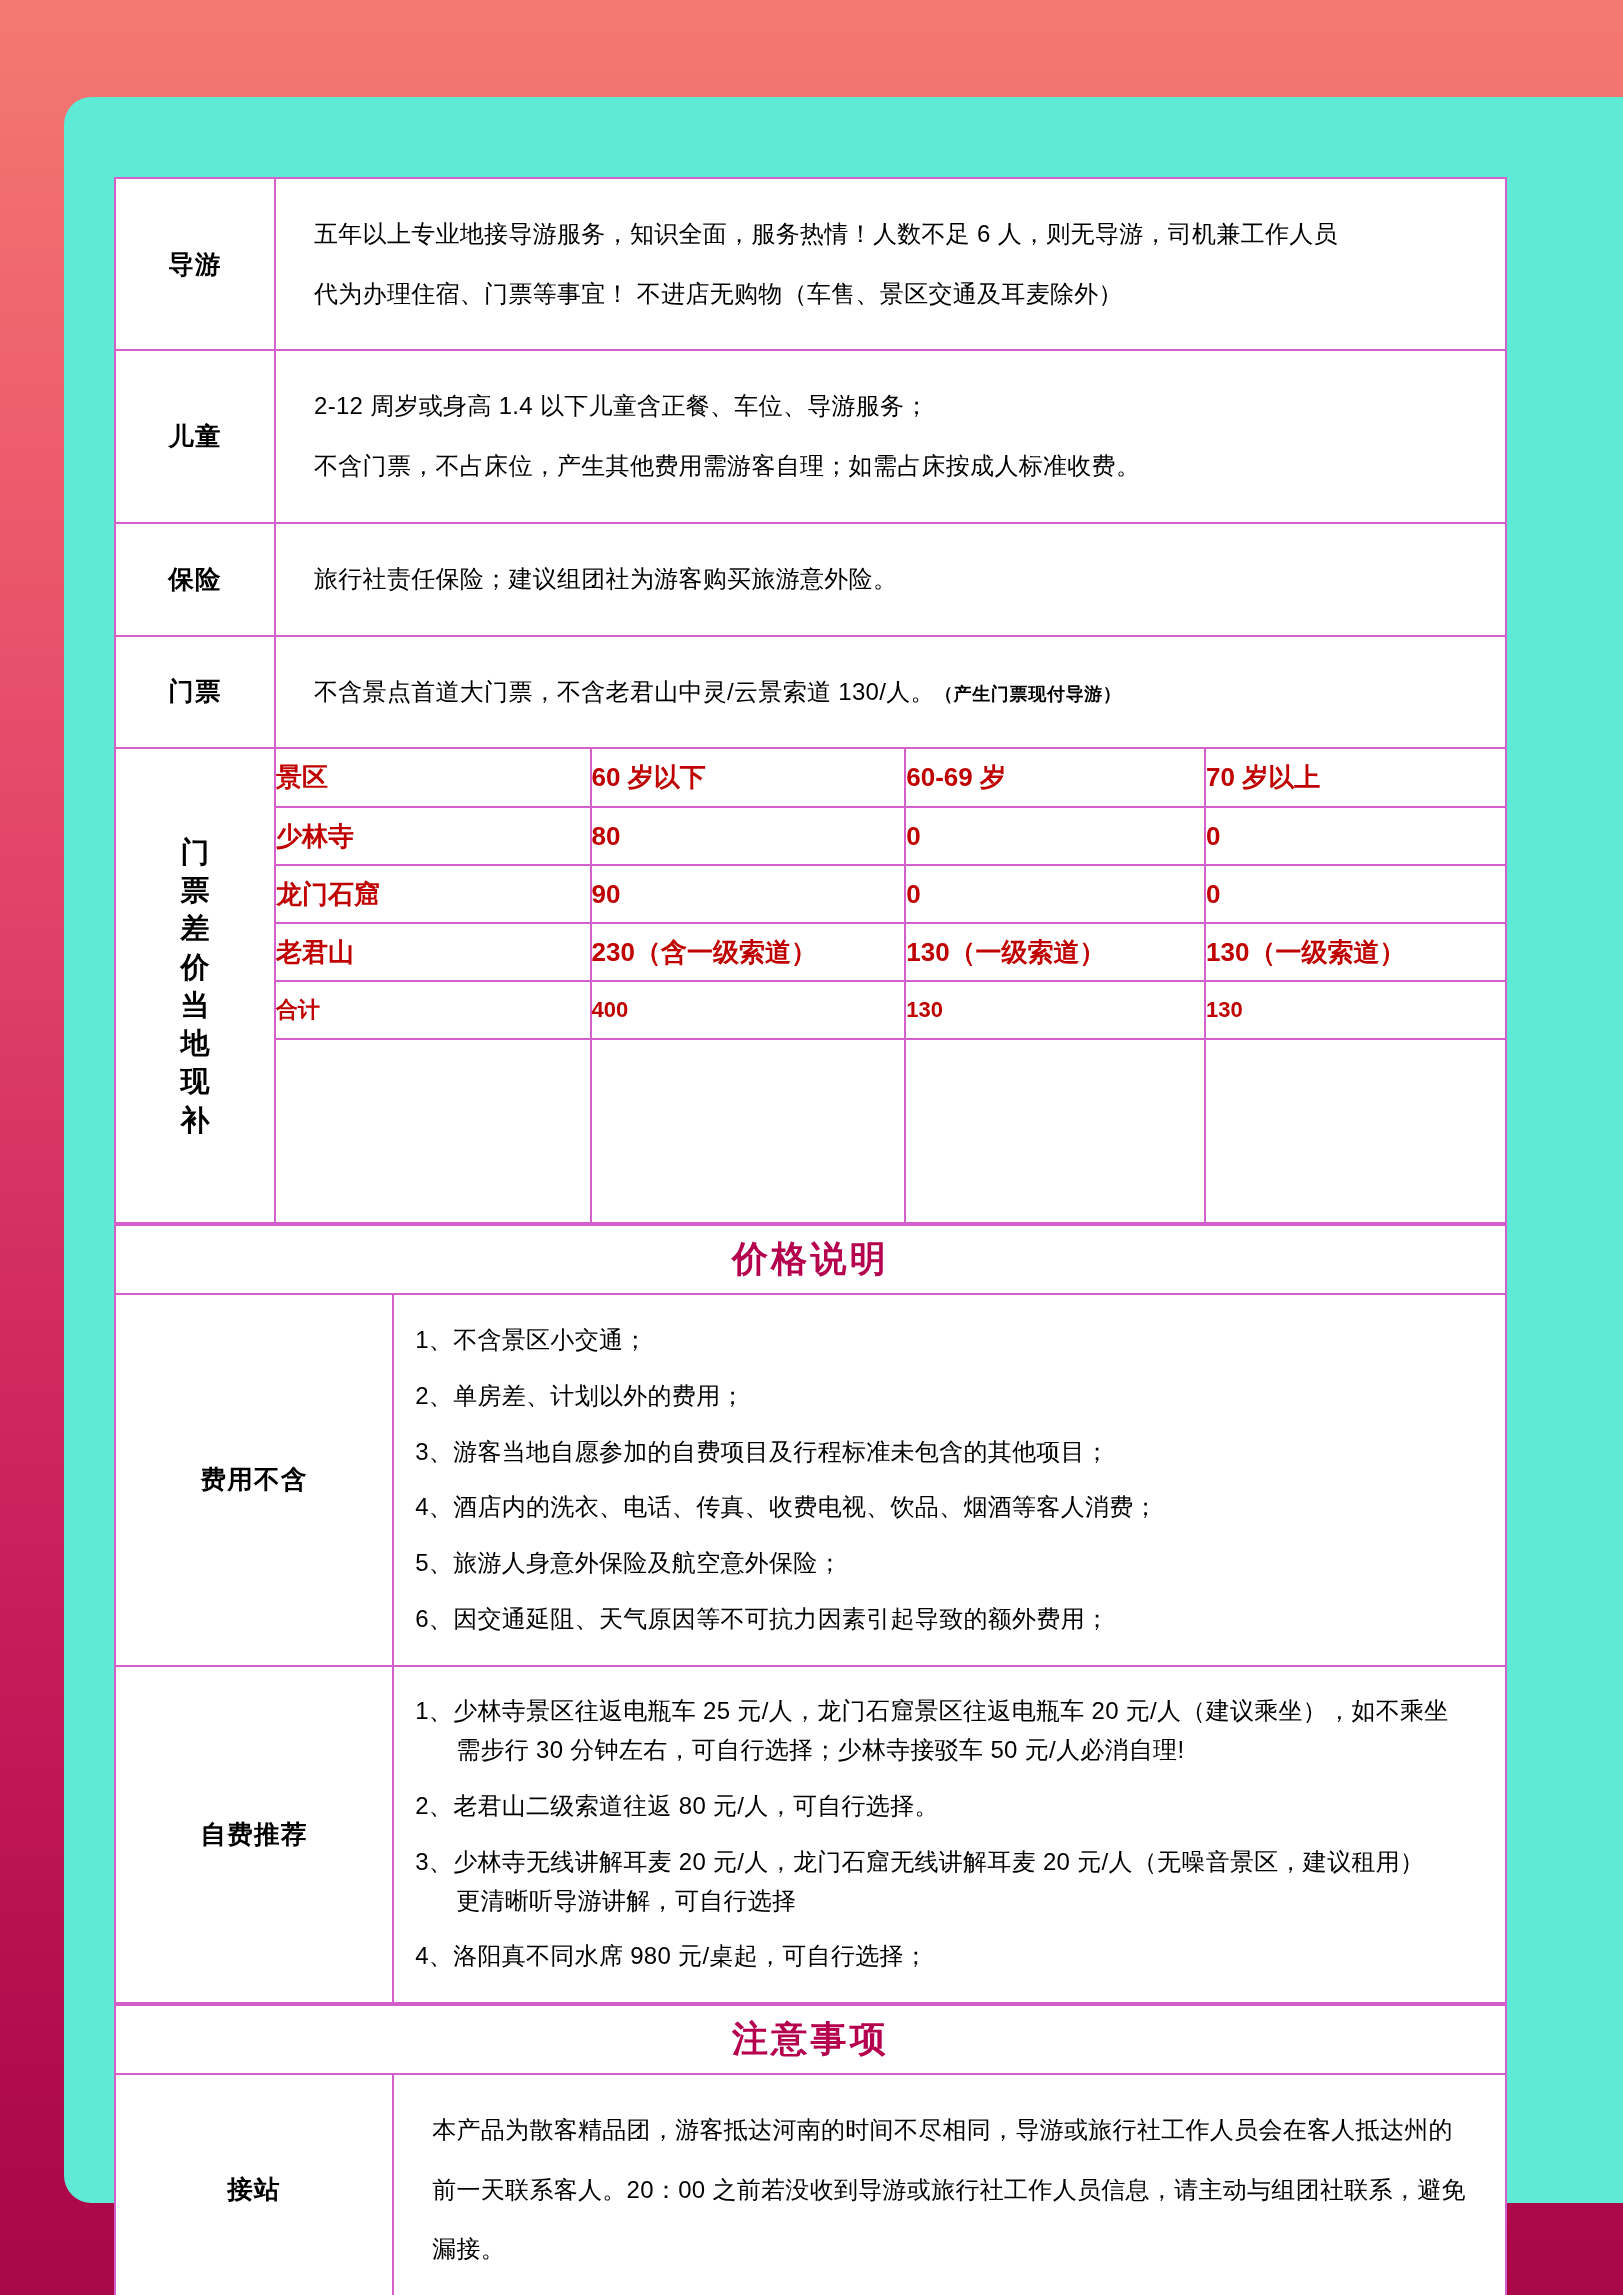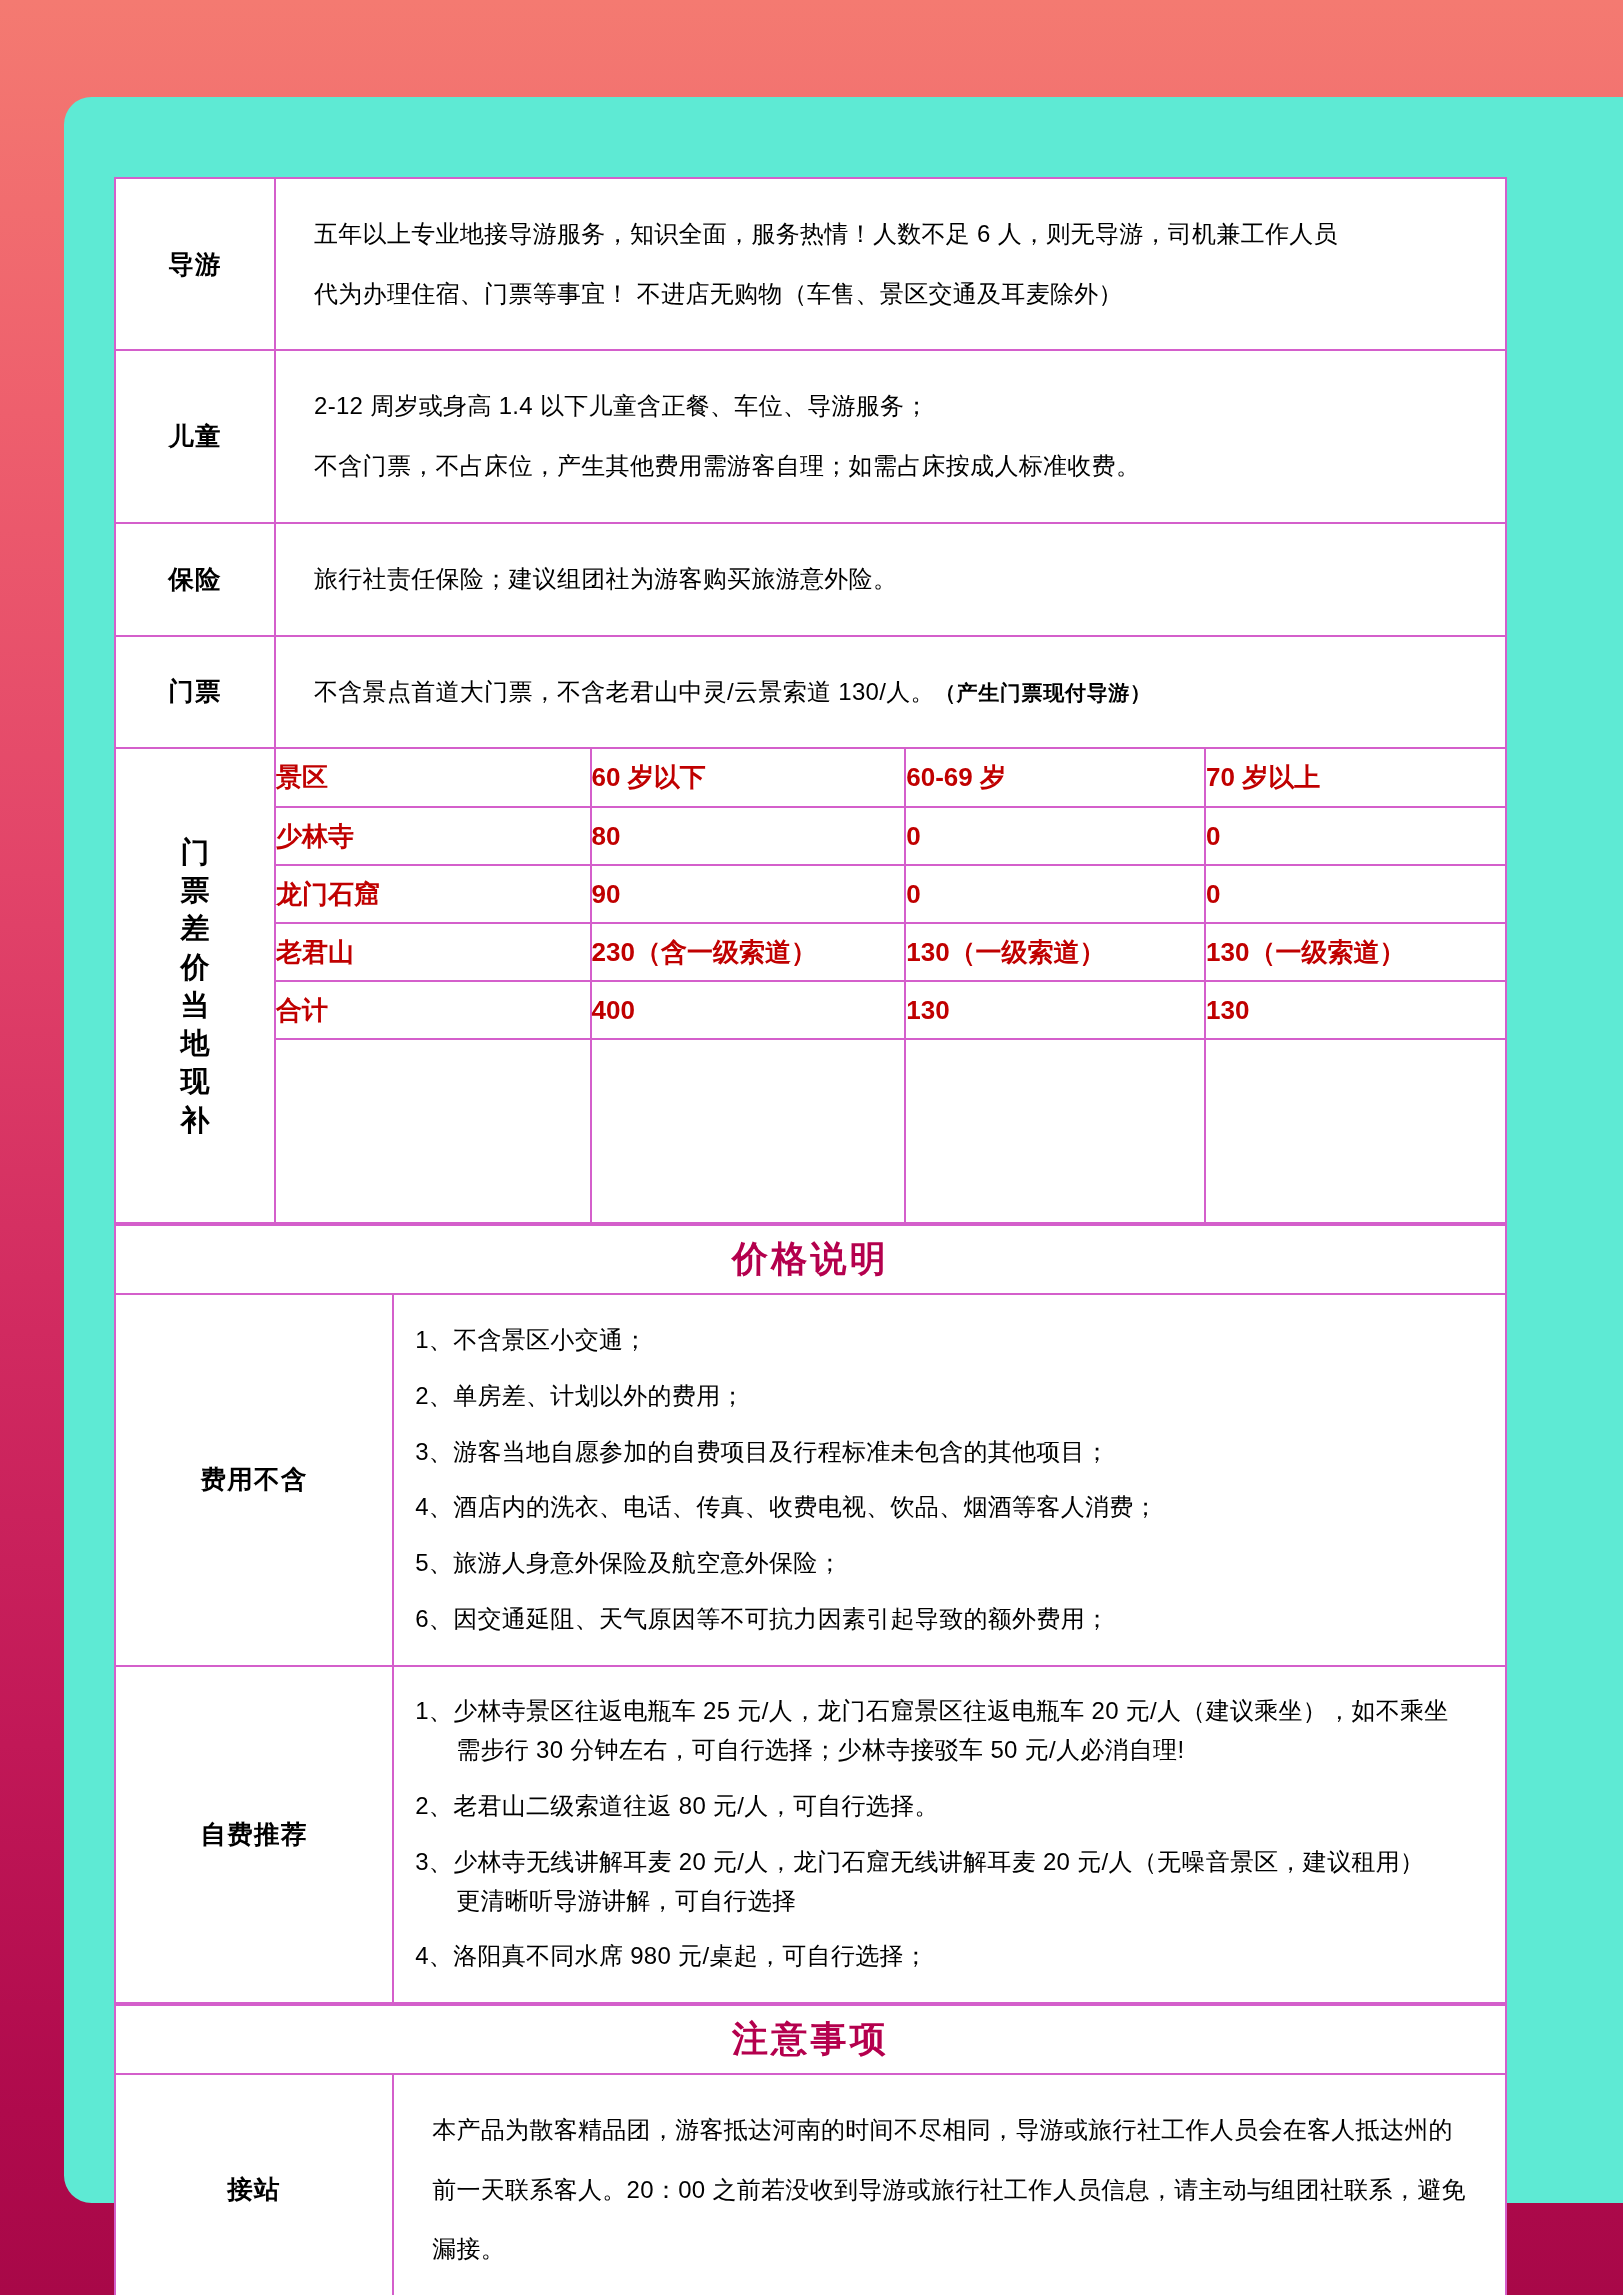--- a/index.html
+++ b/index.html
@@ -85,21 +85,21 @@
     font-size: 24px;
     line-height: 1.78;
     color: #000;
     letter-spacing: 0.3px;
   }
   .body-cell p { margin: 17px; }
   .body-cell p + p { margin-top: 3.9px; }
 
   .emph {
     font-weight: bold;
-    font-size: 21px;
+    font-size: 18px;
     letter-spacing: 0.7px;
   }
 
   
   .numlist { list-style: none; }
   .numlist li {
     font-size: 24px;
     line-height: 1.62;
     color: #000;
     padding: 8.5px 0;
@@ -125,21 +125,21 @@
     background: #FFFFFF;
   }
   table.sub td.c0 { width: 25.6%; }
   table.sub td.c1 { width: 25.6%; margin-left: 40px; }
   table.sub td.c2 { width: 24.4%; }
   table.sub td.c3 { width: 24.4%; }
 
   table.sub tr.hdr td { font-size: 26px; height: 58px; }
   table.sub tr.r td   { font-size: 26px; height: 58px; }
   table.sub tr.r td.val { font-weight: bold; }
-  table.sub tr.total td { font-size: 26px; height: 58px; }
+  table.sub tr.total td { font-size: 22px; height: 58px; }
   table.sub tr.filler td { height: 183px; }
 
   table.sub td.noborder-l { border-left: none; }
   table.sub td.noborder-r { border-right: none; }
   table.sub tr.hdr td     { border-top: none; }
   table.sub tr.filler td  { border-bottom: none; }
 
   
   .banner td {
     background: #E6B7BB;

